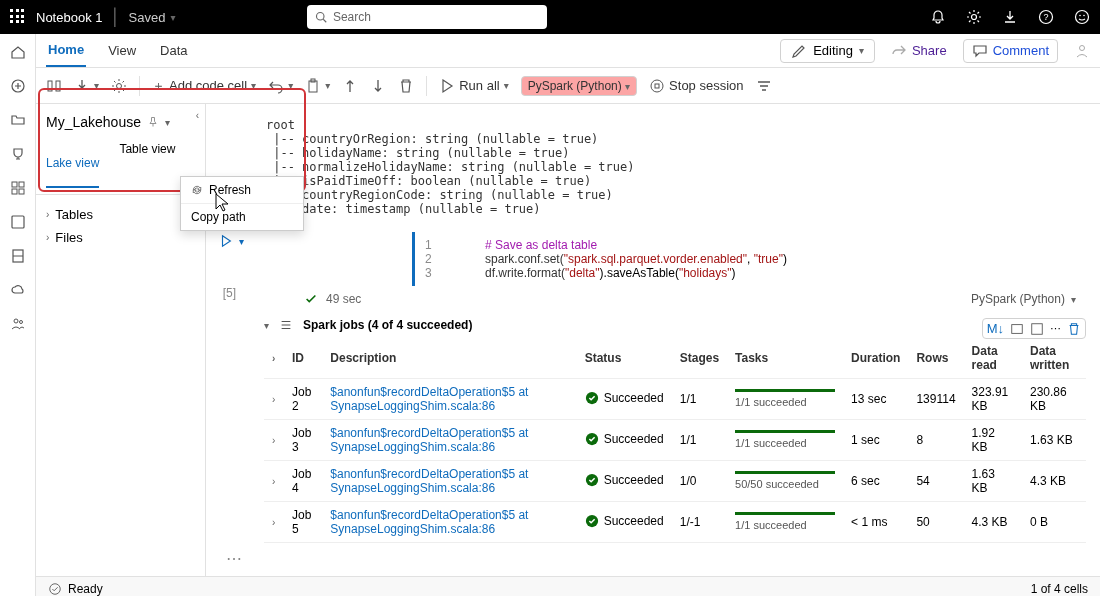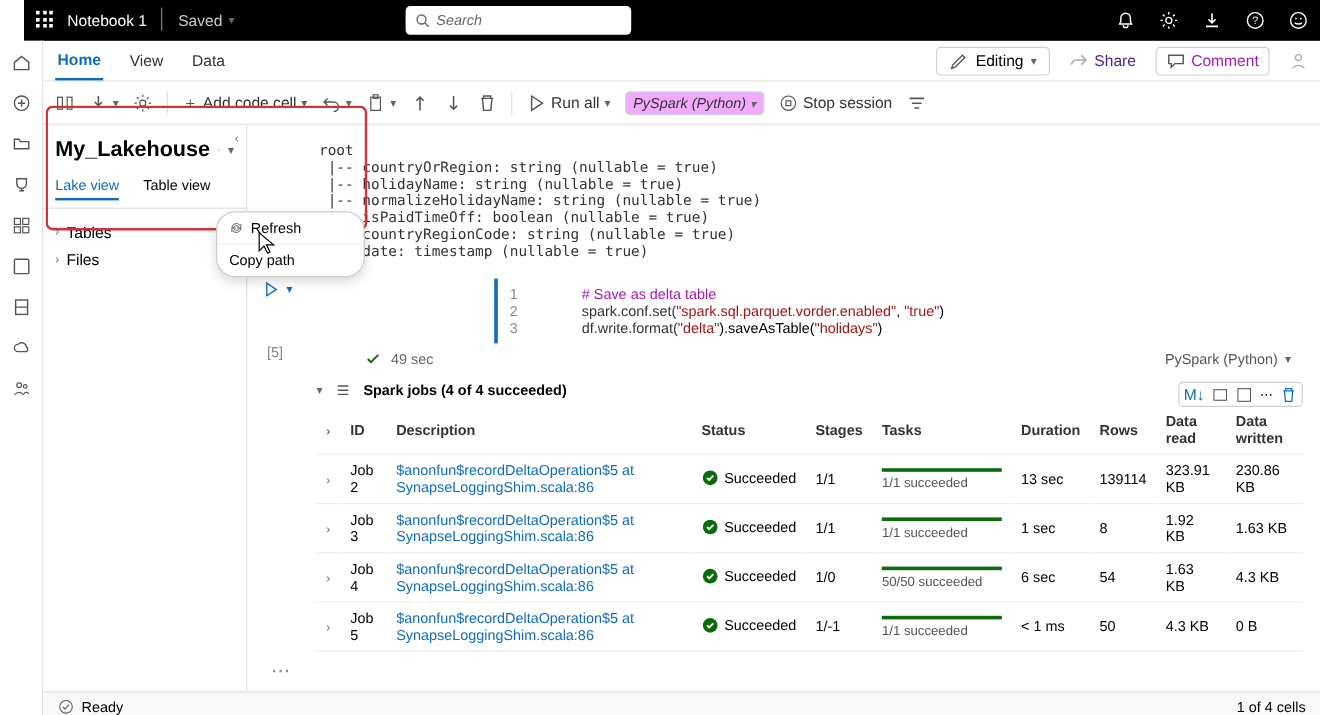--- a/index.html
+++ b/index.html
@@ -1,52 +1,52 @@
 <!DOCTYPE html>
 <html><head>
 <meta charset="utf-8">
 <style>
 * { margin: 0; padding: 0; box-sizing: border-box; font-family: "Segoe UI", -apple-system, sans-serif; }
 body { width: 1100px; height: 596px; overflow: hidden; background: #fff; position: relative; }
-.topbar { height: 34px; background: #000; display: flex; align-items: center; padding: 0 10px; color: #fff; margin-left: 20px; }
+.topbar { height: 34px; background: #000; display: flex; align-items: center; padding: 0 10px; color: #fff; }
 .topbar .app-icon { width: 16px; height: 16px; display: grid; grid-template: repeat(3,1fr)/repeat(3,1fr); gap: 1px; margin-right: 10px; }
 .topbar .app-icon span { background: #fff; width: 3px; height: 3px; }
 .topbar .title { font-size: 13px; }
 .topbar .divider { margin: 0 8px; color: #777; }
 .topbar .saved { font-size: 13px; color: #ccc; display: flex; align-items: center; gap: 5px; }
-.topbar .search { margin: 0 auto; width: 188px; height: 24px; background: #fff; border-radius: 4px; display: flex; align-items: center; padding: 0 8px; color: #666; font-size: 12px; gap: 6px; position: relative; left: -40px; font-style: italic; }
+.topbar .search { margin: 0 auto; width: 240px; height: 24px; background: #fff; border-radius: 4px; display: flex; align-items: center; padding: 0 8px; color: #666; font-size: 12px; gap: 6px; position: relative; left: -40px; }
 .topbar .right-icons { display: flex; gap: 20px; margin-left: auto; }
 .topbar .right-icons svg { width: 16px; height: 16px; }
 .shell { display: flex; height: 566px; }
 .leftrail { width: 36px; background: #fff; border-right: 1px solid #e1e1e1; display: flex; flex-direction: column; align-items: center; padding-top: 10px; gap: 18px; color: #555; }
 .leftrail svg { width: 16px; height: 16px; }
 .main { flex: 1; display: flex; flex-direction: column; min-width: 0; }
 .ribbon-tabs { display: flex; align-items: center; height: 34px; border-bottom: 1px solid #e1e1e1; padding: 0 10px; gap: 20px; font-size: 13px; }
 .ribbon-tabs .tab { color: #333; padding: 0 2px; height: 100%; display: flex; align-items: center; }
 .ribbon-tabs .tab.active { color: #0f6cbd; border-bottom: 2px solid #0f6cbd; font-weight: 600; }
 .ribbon-right { margin-left: auto; display: flex; gap: 16px; align-items: center; }
 .editing-btn { border: 1px solid #d1d1d1; border-radius: 4px; padding: 3px 10px; display: flex; align-items: center; gap: 6px; font-size: 13px; }
-.share-btn, .comment-btn { display: flex; align-items: center; gap: 5px; font-size: 13px; color: #a21caf; }
+.share-btn, .comment-btn { display: flex; align-items: center; gap: 5px; font-size: 13px; color: #1d4ed8; }
 .comment-btn { border: 1px solid #d1d1d1; border-radius: 4px; padding: 3px 8px; }
 .toolbar { height: 36px; border-bottom: 1px solid #e1e1e1; display: flex; align-items: center; padding: 0 10px; gap: 12px; font-size: 13px; color: #333; }
 .toolbar .sep { width: 1px; height: 20px; background: #e1e1e1; }
 .toolbar .btn { display: flex; align-items: center; gap: 4px; }
-.toolbar select, .kernel-select { border: 1px solid #d1d1d1; border-radius: 4px; padding: 2px 6px; font-size: 12px; background: #f0abfc; font-style: italic; }
+.toolbar select, .kernel-select { border: 1px solid #d1d1d1; border-radius: 4px; padding: 2px 6px; font-size: 12px; background: #fca5a5; }
 .content { flex: 1; display: flex; min-height: 0; }
 .sidebar { width: 170px; border-right: 1px solid #e1e1e1; position: relative; }
 .lakehouse-hdr { padding: 10px 10px 8px; display: flex; align-items: center; gap: 6px; }
-.lakehouse-hdr .name { font-weight: 700; font-size: 18px; }
+.lakehouse-hdr .name { font-weight: 400; font-size: 14px; }
 .view-tabs { display: flex; gap: 20px; padding: 4px 10px 6px; font-size: 12px; border-bottom: 1px solid #e1e1e1; }
-.view-tabs .vtab.active { color: #0f6cbd; border-bottom: 2px solid #0f6cbd; padding-bottom: 4px; }
+.view-tabs .vtab.active { color: #0f6cbd; border-bottom: 2px solid #0f6cbd; padding-bottom: 16px; margin-top: 14px; }
 .tree { padding: 8px 10px; font-size: 13px; }
 .tree-item { display: flex; align-items: center; gap: 6px; padding: 4px 0; justify-content: space-between; }
 .tree-item .left { display: flex; align-items: center; gap: 6px; }
 .collapse-btn { position: absolute; right: 6px; top: 6px; color: #666; }
 .redbox { border: 2px solid #d13438; border-radius: 6px; position: absolute; top: 88px; left: 38px; width: 268px; height: 104px; pointer-events: none; }
-.ctx-menu { position: absolute; left: 180px; top: 176px; width: 124px; background: #fff; border: 1px solid #ccc; border-radius: 16px; box-shadow: 0 4px 10px rgba(0,0,0,0.15); font-size: 12px; z-index: 50; }
+.ctx-menu { position: absolute; left: 180px; top: 176px; width: 124px; background: #fff; border: 1px solid #ccc; border-radius: 0; box-shadow: 0 4px 10px rgba(0,0,0,0.15); font-size: 12px; z-index: 50; }
 .ctx-menu .item { padding: 6px 10px; display: flex; align-items: center; gap: 6px; }
 .ctx-menu hr { border: none; border-top: 1px solid #eee; }
 .cursor { position: absolute; left: 214px; top: 192px; z-index: 60; }
 .notebook { flex: 1; overflow: auto; position: relative; }
 .schema { font-family: Consolas, monospace; font-size: 12px; color: #333; padding: 14px 60px 10px 60px; white-space: pre; }
 .cell-toolbar-float { position: absolute; right: 14px; top: 214px; display: flex; gap: 6px; align-items: center; border: 1px solid #d1d1d1; border-radius: 4px; padding: 2px 4px; background: #fff; font-size: 11px; }
 .cell-toolbar-float .mi { color: #0f6cbd; font-size: 13px; }
 .code-cell { margin: 6px 14px 0 206px; border-left: 3px solid #0f6cbd; position: relative; }
 .gutter-run { position: absolute; left: -196px; top: 2px; display: flex; gap: 6px; align-items: center; }
 .code { font-family: Consolas, monospace; font-size: 12px; padding: 6px 10px 6px 40px; position: relative; }

